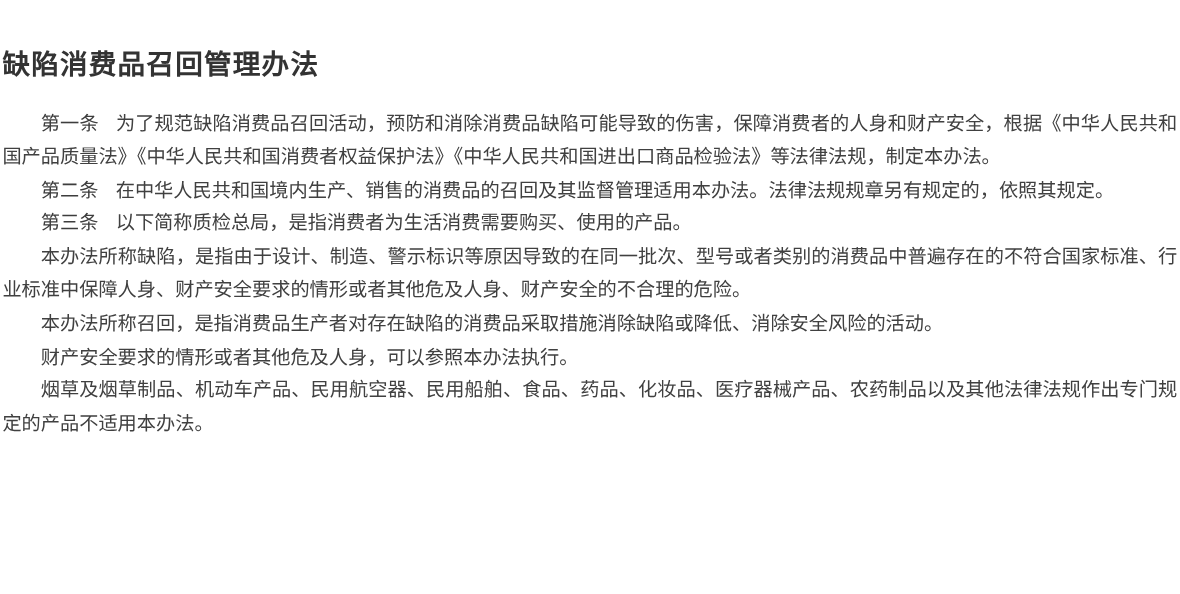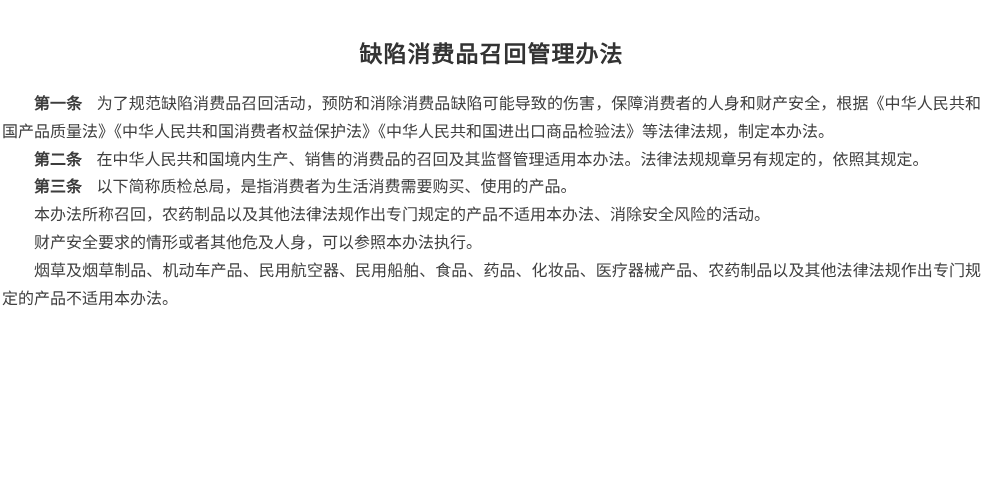--- a/index.html
+++ b/index.html
@@ -15,60 +15,60 @@
   }
   .doc {
     width: 979px;
     padding: 0 2px;
     box-sizing: content-box;
   }
   .doc-title {
     margin: 0;
     padding-top: 42px;
     padding-bottom: 22px;
-    text-align: center;
     font-family: "Liberation Serif", "DejaVu Serif", serif;
     font-weight: bold;
     font-size: 23px;
     line-height: 26px;
     color: #333333;
     letter-spacing: 1px;
   }
   .article-body p {
     margin: 0;
     text-indent: 2em;
     font-size: 16px;
     line-height: 27.8px;
     color: #404040;
     text-align: justify;
     text-justify: inter-ideograph;
     word-break: break-all;
   }
   .article-num {
-    font-weight: bold;
+    font-weight: normal;
     margin-right: 0.9em;
     color: #3d3d3d;
     margin-top: 20px;
   }
 </style>
 </head>
 <body>
 
 <div class="doc">
   <h1 class="doc-title">缺陷消费品召回管理办法</h1>
 
   <div class="article-body">
   <p><span class="article-num">第一条</span><span>为了规范缺陷消费品召回活动，预防和消除消费品缺陷可能导致的伤害，保障消费者的人身和财产安全，根据《中华人民共和国产品质量法》《中华人民共和国消费者权益保护法》《中华人民共和国进出口商品检验法》等法律法规，制定本办法。</span></p>
 
   <p><span class="article-num">第二条</span><span>在中华人民共和国境内生产、销售的消费品的召回及其监督管理适用本办法。法律法规规章另有规定的，依照其规定。</span></p>
 
   <p><span class="article-num">第三条</span><span>以下简称质检总局，是指消费者为生活消费需要购买、使用的产品。</span></p>
 
+  <p><span>本办法所称缺陷，是指由于设计、制造、警示标识等原因导致的在同一批次、型号或者类别的消费品中普遍存在的不符合国家标准、行业标准中保障人身、财产安全要求的情形或者其他危及人身、财产安全的不合理的危险。</span></p>
 
-  <p><span>本办法所称召回，农药制品以及其他法律法规作出专门规定的产品不适用本办法、消除安全风险的活动。</span></p>
+  <p><span>本办法所称召回，是指消费品生产者对存在缺陷的消费品采取措施消除缺陷或降低、消除安全风险的活动。</span></p>
 
 
 
 
   <p><span>财产安全要求的情形或者其他危及人身，可以参照本办法执行。</span></p>
 
   <p><span>烟草及烟草制品、机动车产品、民用航空器、民用船舶、食品、药品、化妆品、医疗器械产品、农药制品以及其他法律法规作出专门规定的产品不适用本办法。</span></p>
 </div>
 </div>
 

